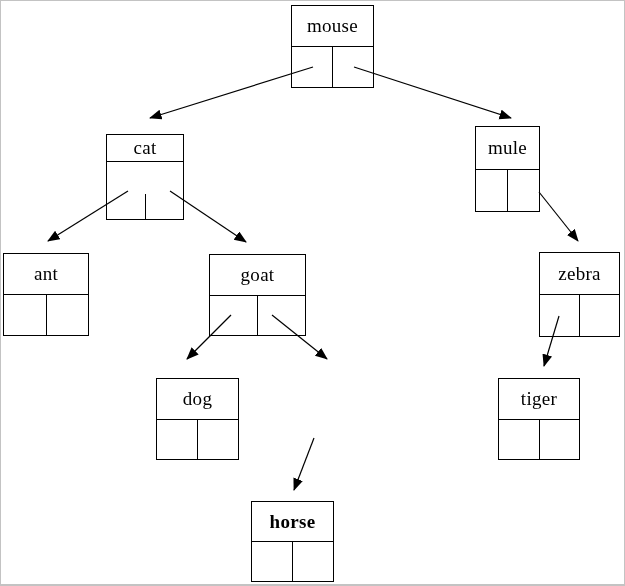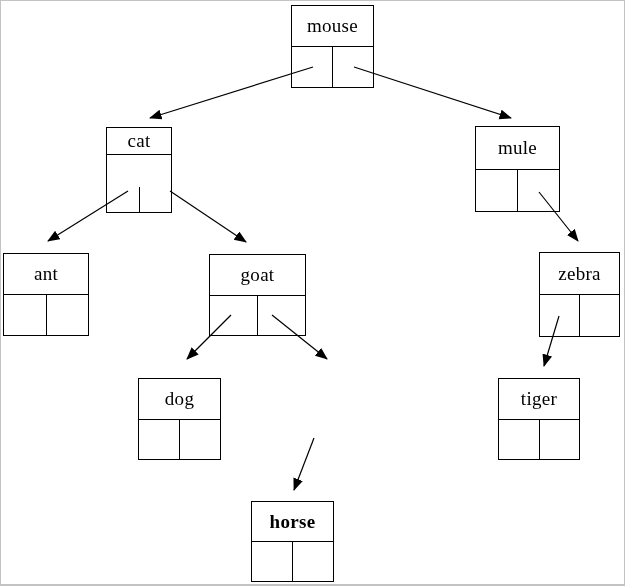--- a/index.html
+++ b/index.html
@@ -59,28 +59,28 @@
 
 <div class="canvas">
   <div class="nodes-layer">
       <div class="node" style="left: 290px; top: 4px; width: 83px; height: 83px; border-color: rgb(0, 0, 0); text-align: right;">
         <div class="label">mouse</div>
         <div class="cells">
           <div class="cell left"></div>
           <div class="cell right"></div>
         </div>
       </div>
-      <div class="node" style="left: 105px; top: 126px; width: 66px; height: 86px; border-color: rgb(0, 0, 0); gap: 32px;">
+      <div class="node" style="left: 105px; top: 133px; width: 78px; height: 86px; border-color: rgb(0, 0, 0); gap: 32px;">
         <div class="label">cat</div>
         <div class="cells">
           <div class="cell left"></div>
           <div class="cell right"></div>
         </div>
       </div>
-      <div class="node" style="left: 474px; top: 125px; width: 85px; height: 86px; border-color: rgb(0, 0, 0);">
+      <div class="node" style="left: 474px; top: 125px; width: 65px; height: 86px; border-color: rgb(0, 0, 0);">
         <div class="label">mule</div>
         <div class="cells">
           <div class="cell left"></div>
           <div class="cell right"></div>
         </div>
       </div>
       <div class="node" style="left: 2px; top: 252px; width: 86px; height: 83px; border-color: rgb(0, 0, 0);">
         <div class="label">ant</div>
         <div class="cells">
           <div class="cell left"></div>
@@ -94,21 +94,21 @@
           <div class="cell right"></div>
         </div>
       </div>
       <div class="node" style="left: 538px; top: 251px; width: 81px; height: 85px; border-color: rgb(0, 0, 0);">
         <div class="label">zebra</div>
         <div class="cells">
           <div class="cell left"></div>
           <div class="cell right"></div>
         </div>
       </div>
-      <div class="node" style="left: 137px; top: 377px; width: 83px; height: 82px; border-color: rgb(0, 0, 0);">
+      <div class="node" style="left: 155px; top: 377px; width: 83px; height: 82px; border-color: rgb(0, 0, 0);">
         <div class="label">dog</div>
         <div class="cells">
           <div class="cell left"></div>
           <div class="cell right"></div>
         </div>
       </div>
       <div class="node" style="left: 497px; top: 377px; width: 82px; height: 82px; border-color: rgb(0, 0, 0);">
         <div class="label">tiger</div>
         <div class="cells">
           <div class="cell left"></div>

